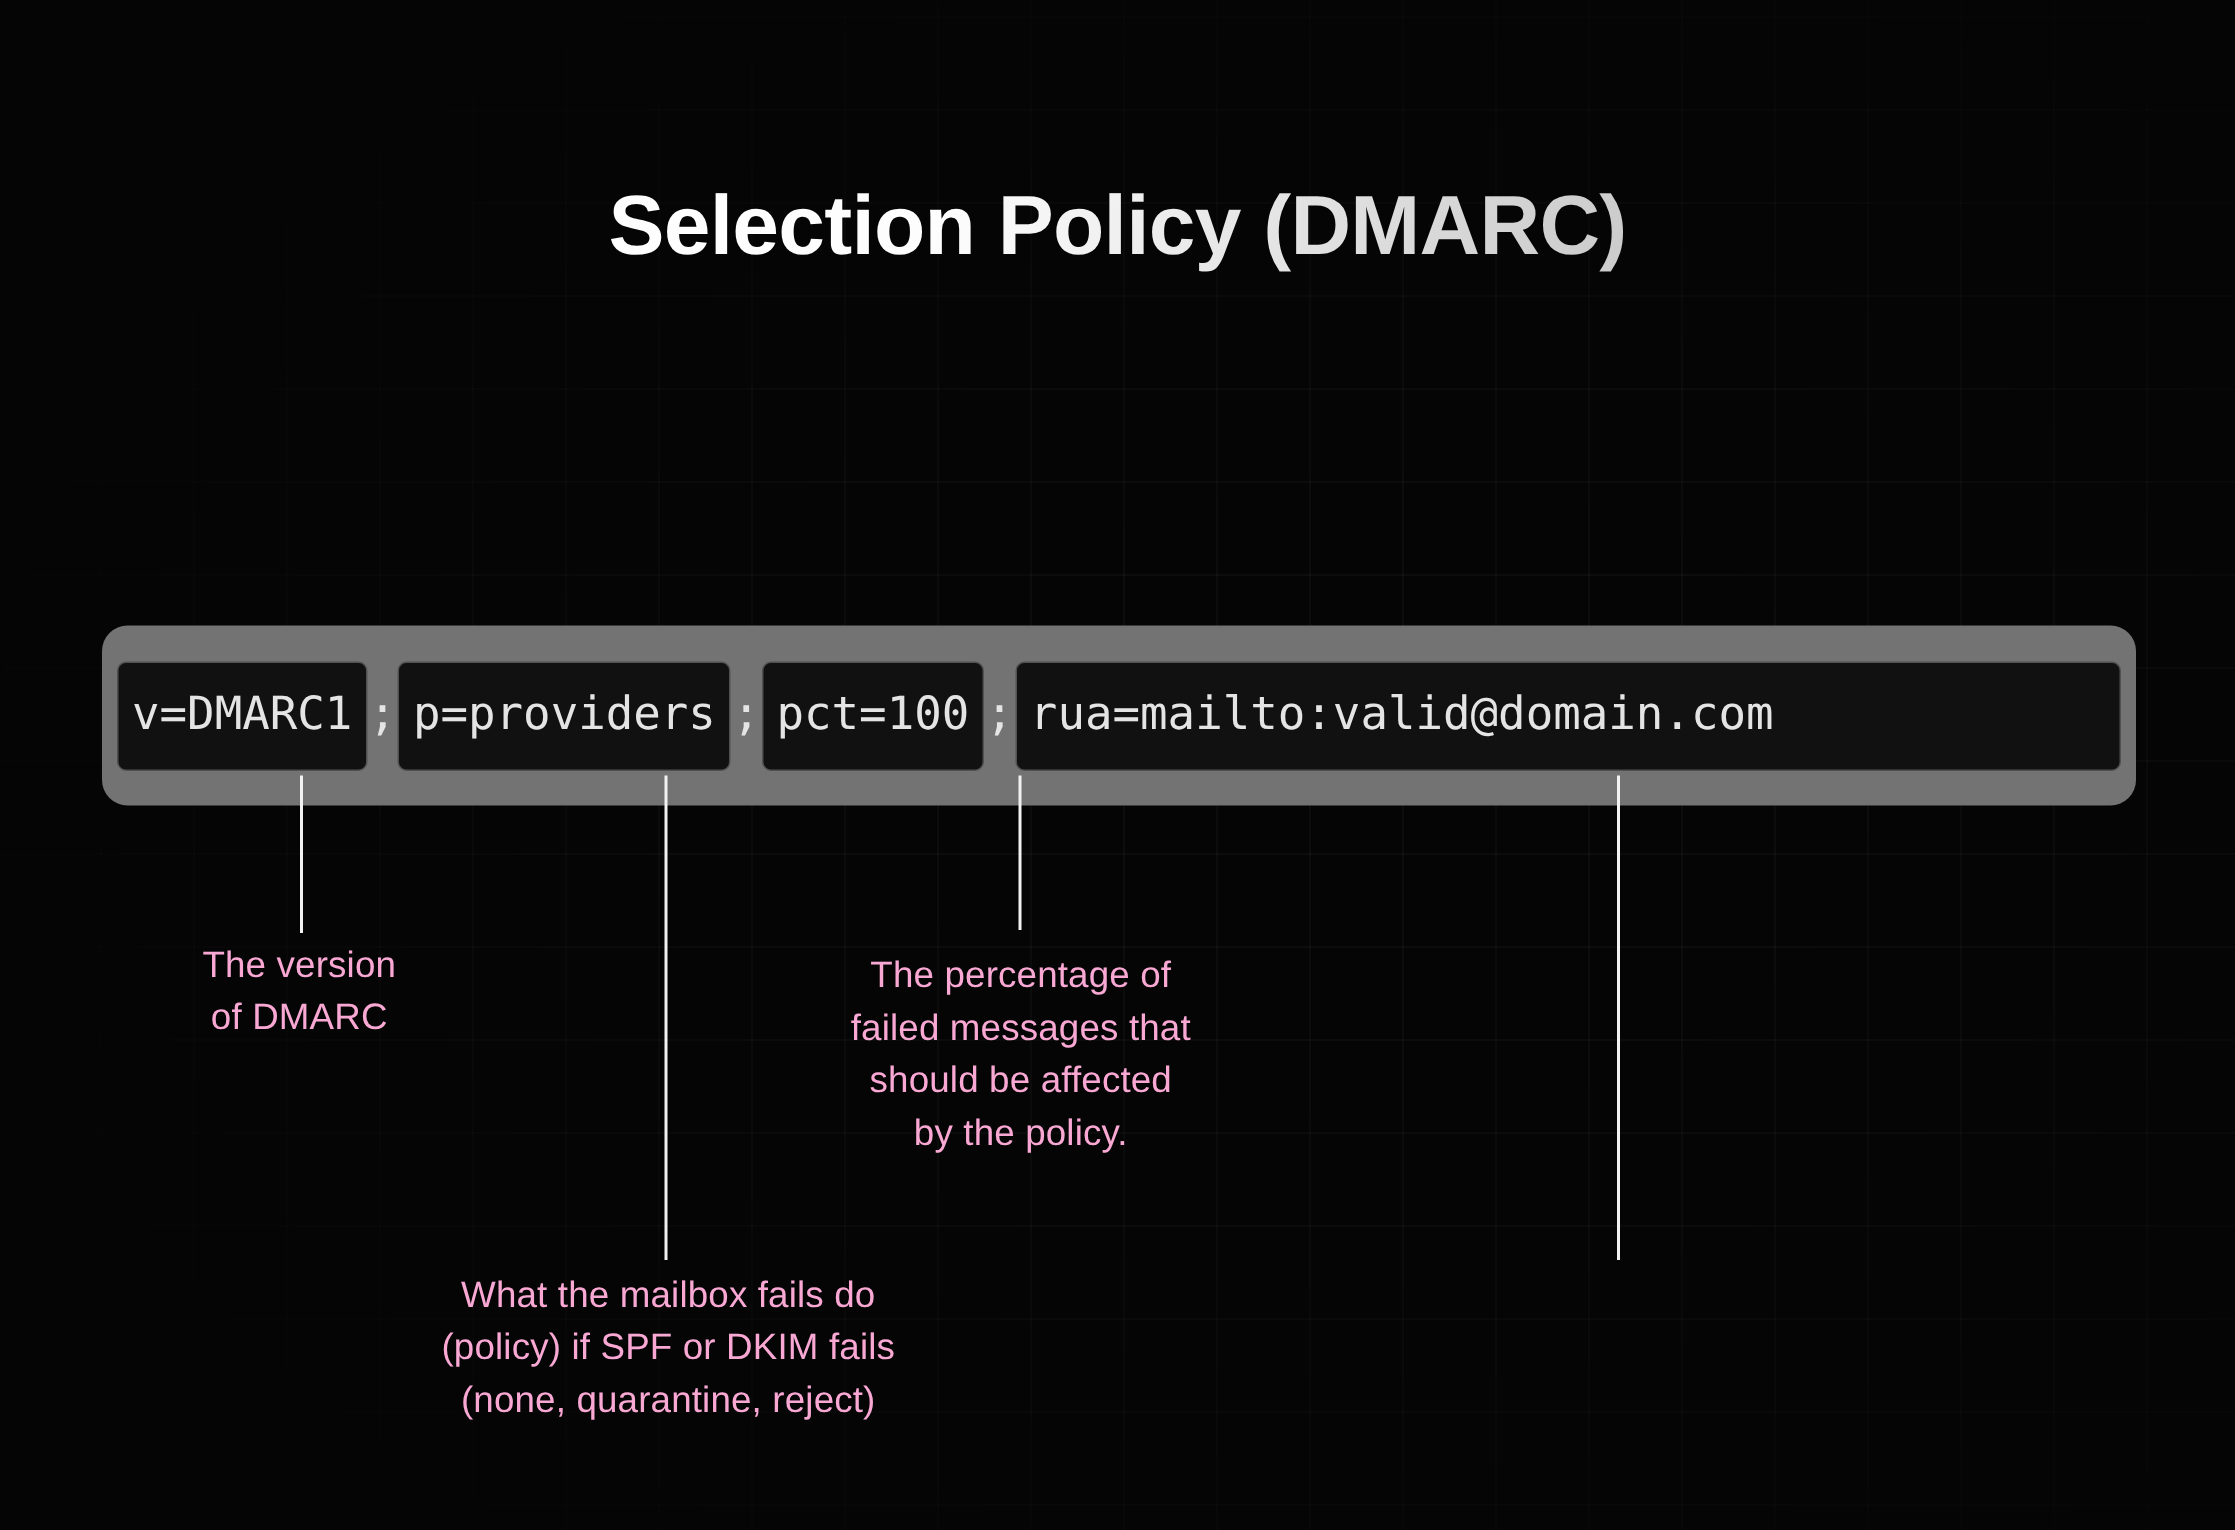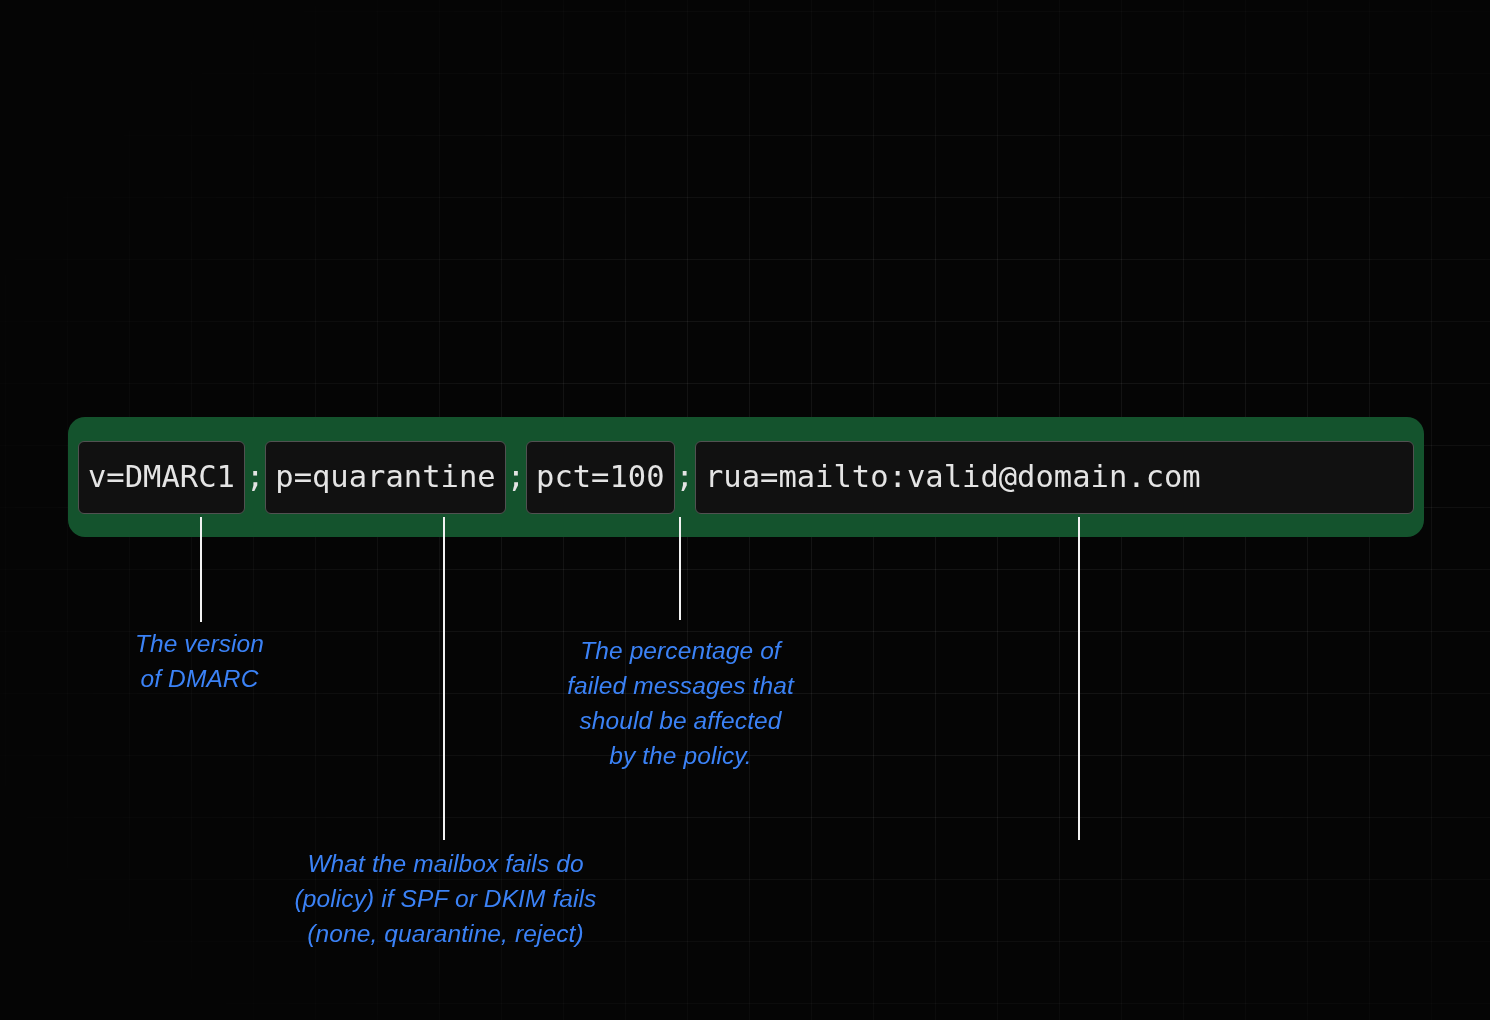--- a/index.html
+++ b/index.html
@@ -52,21 +52,21 @@
     -webkit-text-fill-color: transparent;
   }
 
   
   #code-panel {
     position: absolute;
     left: 68px;
     top: 417px;
     width: 1356px;
     height: 120px;
-    background: #14532d;
+    background: #737373;
     border-radius: 17px;
     display: flex;
     align-items: center;
     padding: 0 10px;
   }
 
   .code-row {
     display: flex;
     align-items: center;
     width: 100%;
@@ -95,42 +95,42 @@
   
   .connector {
     position: absolute;
     width: 2px;
     background: #f2f2f2;
   }
 
   
   .note {
     position: absolute;
-    color: #3b82f6;
+    color: #f9a8d4;
     font-size: 24.5px;
     line-height: 35px;
     text-align: center;
     white-space: pre-line;
     letter-spacing: 0.1px;
-    font-style: italic;
   }
 </style>
 </head>
 <body>
 
 <div id="stage">
 
   <div id="grid"></div>
 
+  <h1 id="title">Selection Policy (DMARC)</h1>
 
   <div id="code-panel">
     <div class="code-row">
       <span class="seg">v=DMARC1</span>
       <span class="sep">;</span>
-      <span class="seg">p=quarantine</span>
+      <span class="seg">p=providers</span>
       <span class="sep">;</span>
       <span class="seg">pct=100</span>
       <span class="sep">;</span>
       <span class="seg grow">rua=mailto:valid@domain.com</span>
     </div>
   </div>
 
   <div class="connector" style="left:200px; top:517px; height:105px;"></div>
   <div class="connector" style="left:443px; top:517px; height:323px;"></div>
   <div class="connector" style="left:679px; top:517px; height:103px;"></div>

